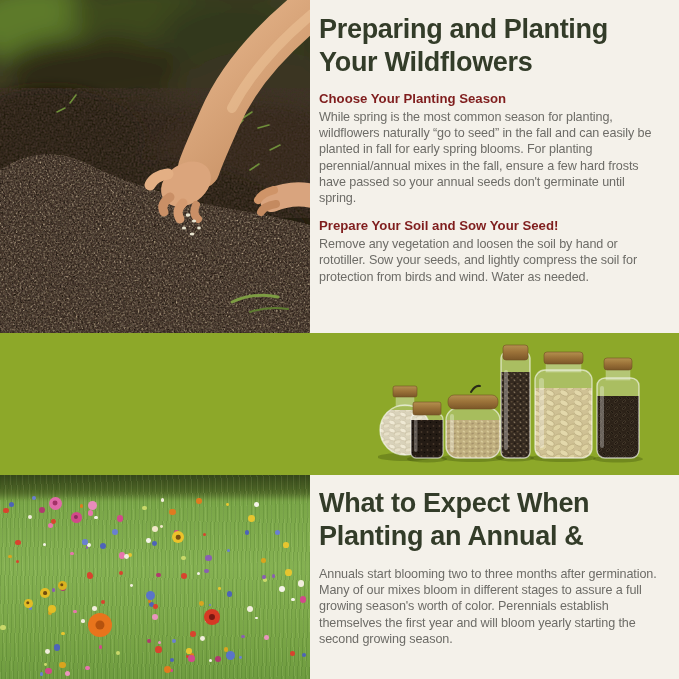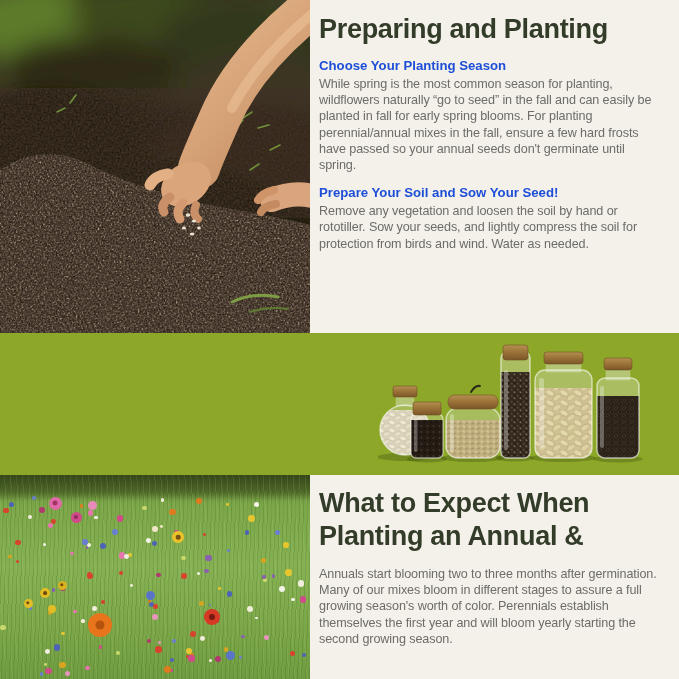--- a/index.html
+++ b/index.html
@@ -9,21 +9,21 @@
   }
   
   .section-top{display:flex;height:333px;}
   .photo-soil{flex:0 0 310px;width:310px;height:333px;position:relative;overflow:hidden;}
   .panel{flex:1;box-sizing:border-box;padding:13px 15px 0 9px;}
   .heading{
     font-size:27px;font-weight:700;color:#333c29;line-height:33px;
     letter-spacing:-0.3px;margin:0 0 8px 0;
   }
   .heading .hline{white-space:nowrap;}
-  .sub{color:#1d4ed8;font-weight:700;font-size:13.2px;margin:12px 0 3px 0;}
+  .sub{color:#7f1d1d;font-weight:700;font-size:13.2px;margin:12px 0 3px 0;}
   .body-text{color:#6d6c67;font-size:12.6px;line-height:16.2px;letter-spacing:-0.1px;margin:0;}
   
   .band{position:relative;height:142px;background:#8da829;overflow:hidden;}
   .band-inner{position:absolute;left:42px;top:15px;width:310px;}
   .band-heading{font-size:27px;font-weight:700;color:#f8f6ea;letter-spacing:-0.2px;margin:0 0 9px 0;}
   .band-body{color:#f6f3e3;font-size:12.6px;line-height:16.8px;width:296px;margin:0;}
   .jars-wrap{position:absolute;left:378px;bottom:3px;width:272px;height:132px;}
   
   .section-bottom{display:flex;height:172px;}
   .photo-meadow{
@@ -125,20 +125,21 @@
 
         <path d="M320,198 C302,192 286,194 272,200" fill="none" stroke="#d9a47e" stroke-width="24" stroke-linecap="round"></path>
         <path d="M274,190 q-12,3 -16,10" stroke="#cf9468" stroke-width="8" fill="none" stroke-linecap="round"></path>
         <path d="M276,204 q-12,2 -15,8" stroke="#c48a60" stroke-width="8" fill="none" stroke-linecap="round"></path>
       </svg>
     </div>
 
     <div class="panel">
       <h1 class="heading">
         <div class="hline">Preparing and Planting</div>
+        <div class="hline">Your Wildflowers</div>
       </h1>
 
       <div>
         <div class="sub">Choose Your Planting Season</div>
         <p class="body-text">While spring is the most common season for planting, wildflowers naturally “go to seed” in the fall and can easily be planted in fall for early spring blooms. For planting perennial/annual mixes in the fall, ensure a few hard frosts have passed so your annual seeds don't germinate until spring.</p>
       </div>
       <div>
         <div class="sub">Prepare Your Soil and Sow Your Seed!</div>
         <p class="body-text">Remove any vegetation and loosen the soil by hand or rototiller. Sow your seeds, and lightly compress the soil for protection from birds and wind. Water as needed.</p>
       </div>

